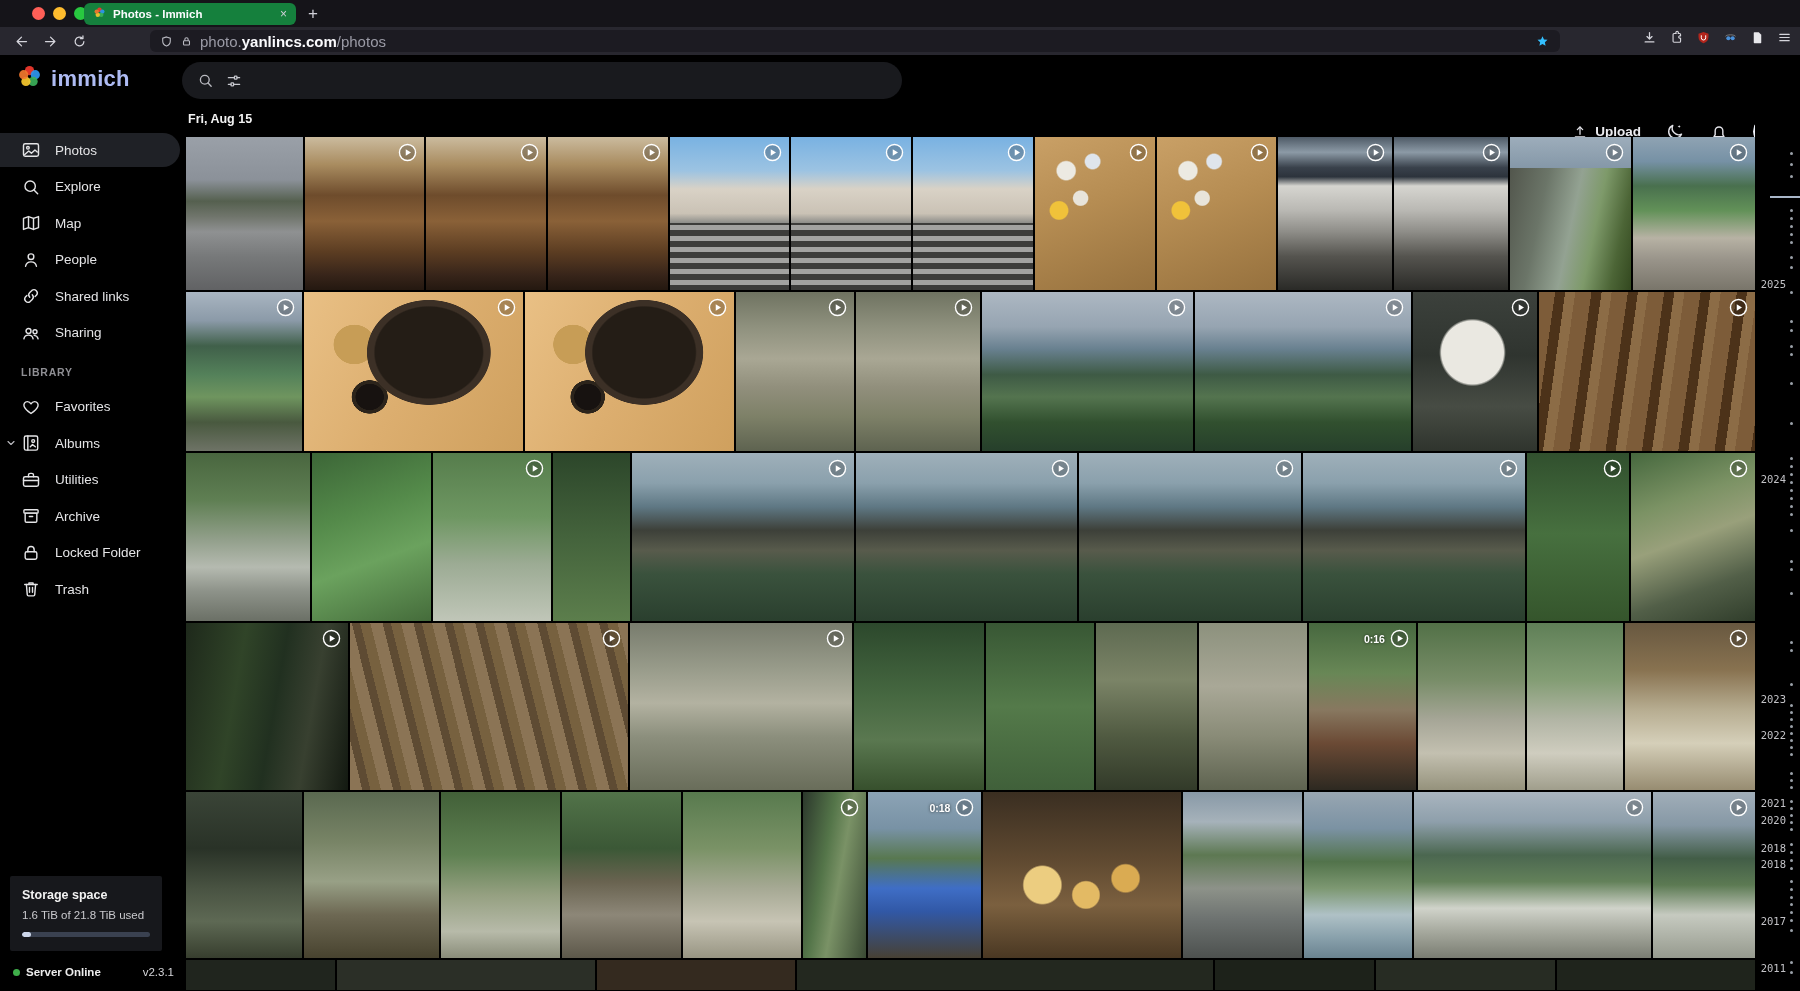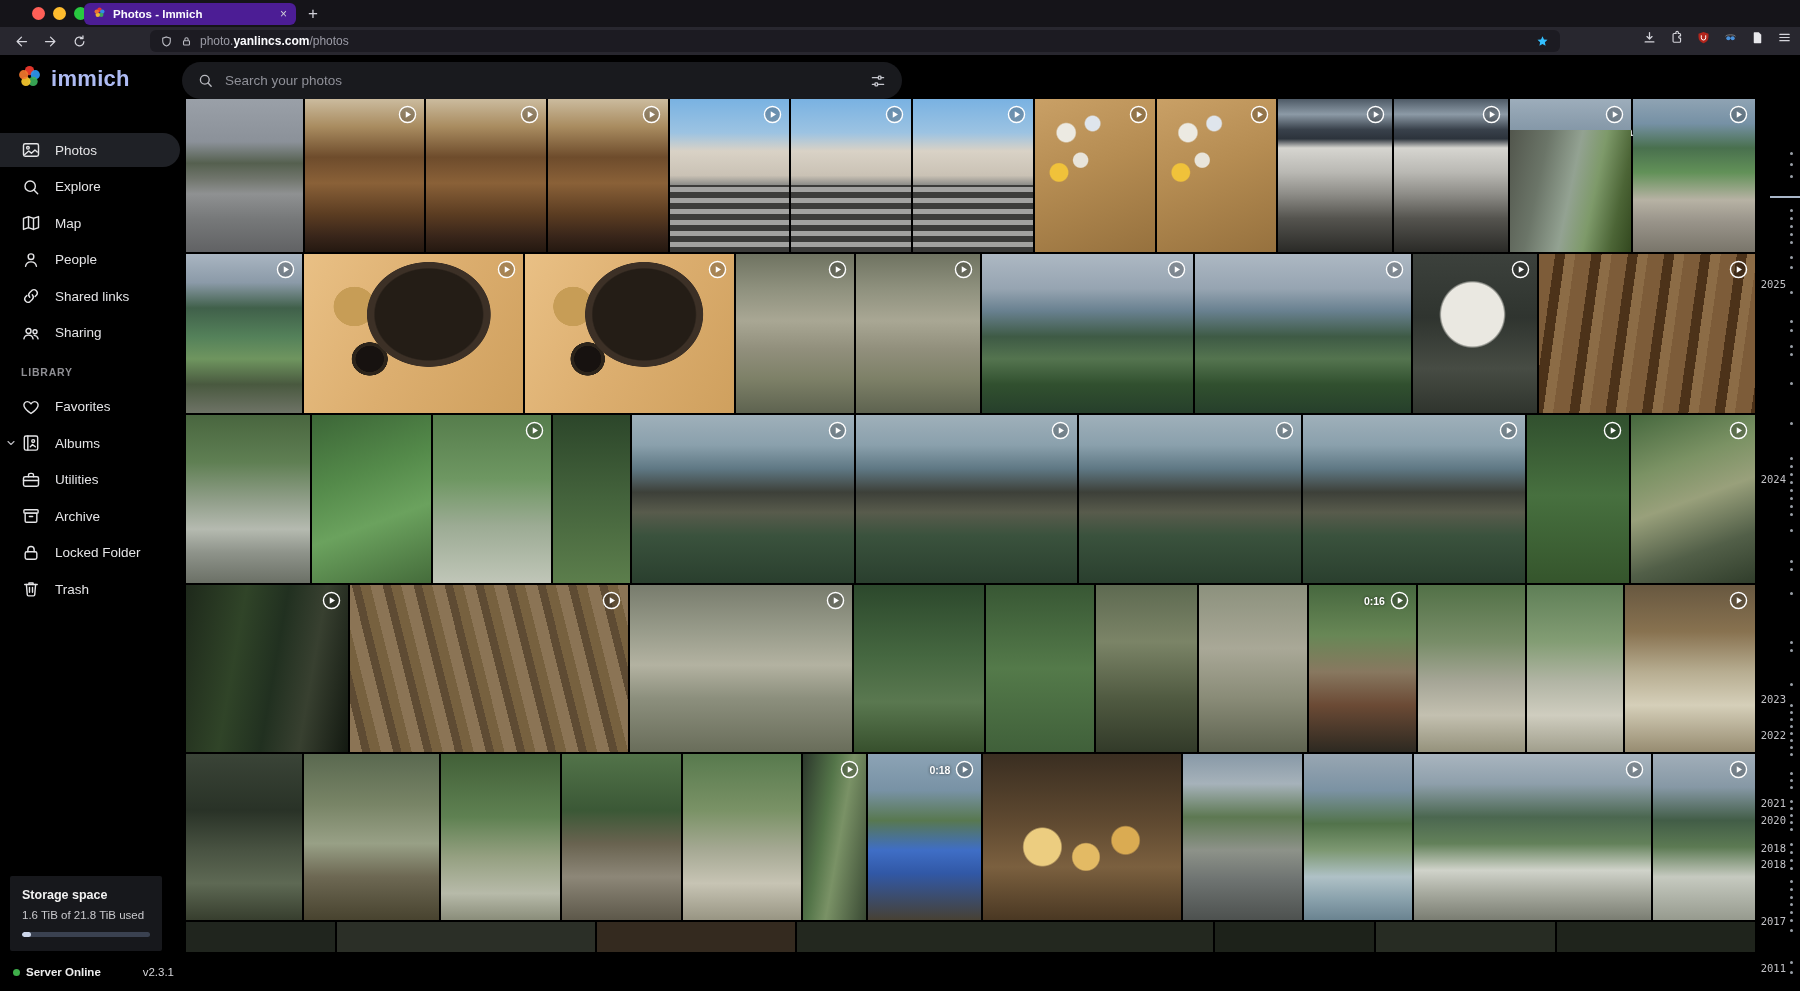--- a/index.html
+++ b/index.html
@@ -3,27 +3,27 @@
 <meta charset="utf-8">
 <style>
   *{box-sizing:border-box;margin:0;padding:0}
   body{margin:0;background:#000;font-family:"Liberation Sans",sans-serif;color:#e8e8e8}
   #window{position:relative;width:1800px;height:991px;overflow:hidden;background:#000}
 
   
   #tabbar{position:absolute;top:0;left:0;right:0;height:27px;background:#151419}
   .traffic{position:absolute;left:32px;top:7px;display:flex;gap:8px}
   .traffic i{display:block;width:13px;height:13px;border-radius:50%}
-  #tab{position:absolute;left:84px;top:3px;width:212px;height:22px;background:#4c1d95;border-radius:6px;display:flex;align-items:center;padding:0 9px;gap:7px}
+  #tab{position:absolute;left:84px;top:3px;width:212px;height:22px;background:#15803d;border-radius:6px;display:flex;align-items:center;padding:0 9px;gap:7px}
   .tab-title{font-size:11.5px;font-weight:700;color:#fbfbfe;flex:1;white-space:nowrap;overflow:hidden}
   .tab-close{color:#cfcfd8;font-size:12px;line-height:1}
   #newtab{position:absolute;left:308px;top:2px;color:#d0d0d8;font-size:17px;line-height:24px}
   #navrow{position:absolute;top:27px;left:0;right:0;height:28px;background:#28272f;display:flex;align-items:center}
   .nav-ic{color:#d5d5dc;margin-left:14px;display:flex;align-items:center}
-  #urlfield{position:absolute;left:150px;right:240px;top:30px;height:22px;background:#1c1b22;border-radius:6px;display:flex;align-items:center;padding:0 10px;gap:7px;font-size:12px}
+  #urlfield{position:absolute;left:150px;right:240px;top:30px;height:22px;background:#1c1b22;border-radius:6px;display:flex;align-items:center;padding:0 10px;gap:7px;font-size:15px}
   .url-dim{color:#9b9ba6}.url-domain{color:#fbfbfe;font-weight:700}
   #urlfield .spacer{flex:1}
   .tb-icons{position:absolute;right:8px;top:30px;display:flex;align-items:center;gap:12px}
   .tb-icons>span{display:flex;align-items:center;color:#d5d5dc}
   #pg-scrollthumb{position:absolute;right:1px;top:140px;width:3px;height:80px;background:#3f4246;border-radius:2px}
 
   
   #app-header{position:absolute;top:55px;left:0;right:0;height:44px;background:#000}
   #logo{position:absolute;left:16px;top:8px;display:flex;align-items:center;gap:8px}
   #logo .name{font-size:22px;font-weight:700;color:#aebbf3;letter-spacing:.3px}
@@ -213,21 +213,20 @@
         </span>
     </div>
   </div>
   <div id="searchbar">
     <span class="mag">
         <svg viewBox="0 0 24 24" width="17" height="17" fill="none" stroke="currentColor" stroke-width="1.9" stroke-linecap="round">
           <circle cx="11" cy="11" r="6.2"></circle>
           <path d="M15.6 15.6L20 20"></path>
         </svg>
       </span>
-    <input type="text" placeholder="Search your photos" style="">
     <span class="flt">
         <svg viewBox="0 0 24 24" width="18" height="18" fill="none" stroke="currentColor" stroke-width="1.7" stroke-linecap="round">
           <path d="M4.5 7.5h8M16 7.5h3.5"></path>
           <rect x="12.5" y="5.5" width="3.5" height="4" rx="1"></rect>
           <path d="M4.5 16.5h3.5M11.5 16.5h8"></path>
           <rect x="8" y="14.5" width="3.5" height="4" rx="1"></rect>
         </svg>
       </span>
   </div>
 
@@ -366,20 +365,21 @@
         </div>
     </div>
     <div id="server-line">
       <span id="server-dot"></span>
       <span id="server-label">Server Online</span>
       <span id="server-version">v2.3.1</span>
     </div>
   </div>
 
   <div id="grid">
+    <div id="date-header">Fri, Aug 15</div>
     <div id="grid-rows">
         <div class="grid-row" style="height: 153px;">
           <div class="tile" style="flex: 115 1 0px; background: linear-gradient(rgb(154, 160, 168) 0%, rgb(139, 145, 153) 28%, rgb(85, 96, 79) 42%, rgb(112, 117, 108) 52%, rgb(143, 145, 146) 62%, rgb(119, 121, 122) 78%, rgb(97, 98, 100) 100%);"></div>
           <div class="tile" style="flex: 118 1 0px; background: linear-gradient(rgb(203, 187, 158) 0%, rgb(169, 140, 96) 18%, rgb(110, 76, 44) 38%, rgb(138, 97, 56) 55%, rgb(92, 61, 34) 75%, rgb(56, 37, 26) 90%, rgb(36, 24, 16) 100%);">
             <div class="vid">
               <svg viewBox="0 0 24 24" width="21" height="21">
                 <circle cx="12" cy="12" r="9.2" fill="rgba(25,25,25,0.25)" stroke="#fff" stroke-width="1.6"></circle>
                 <path d="M10 8.3l6 3.7-6 3.7z" fill="#fff"></path>
               </svg>
             </div>

